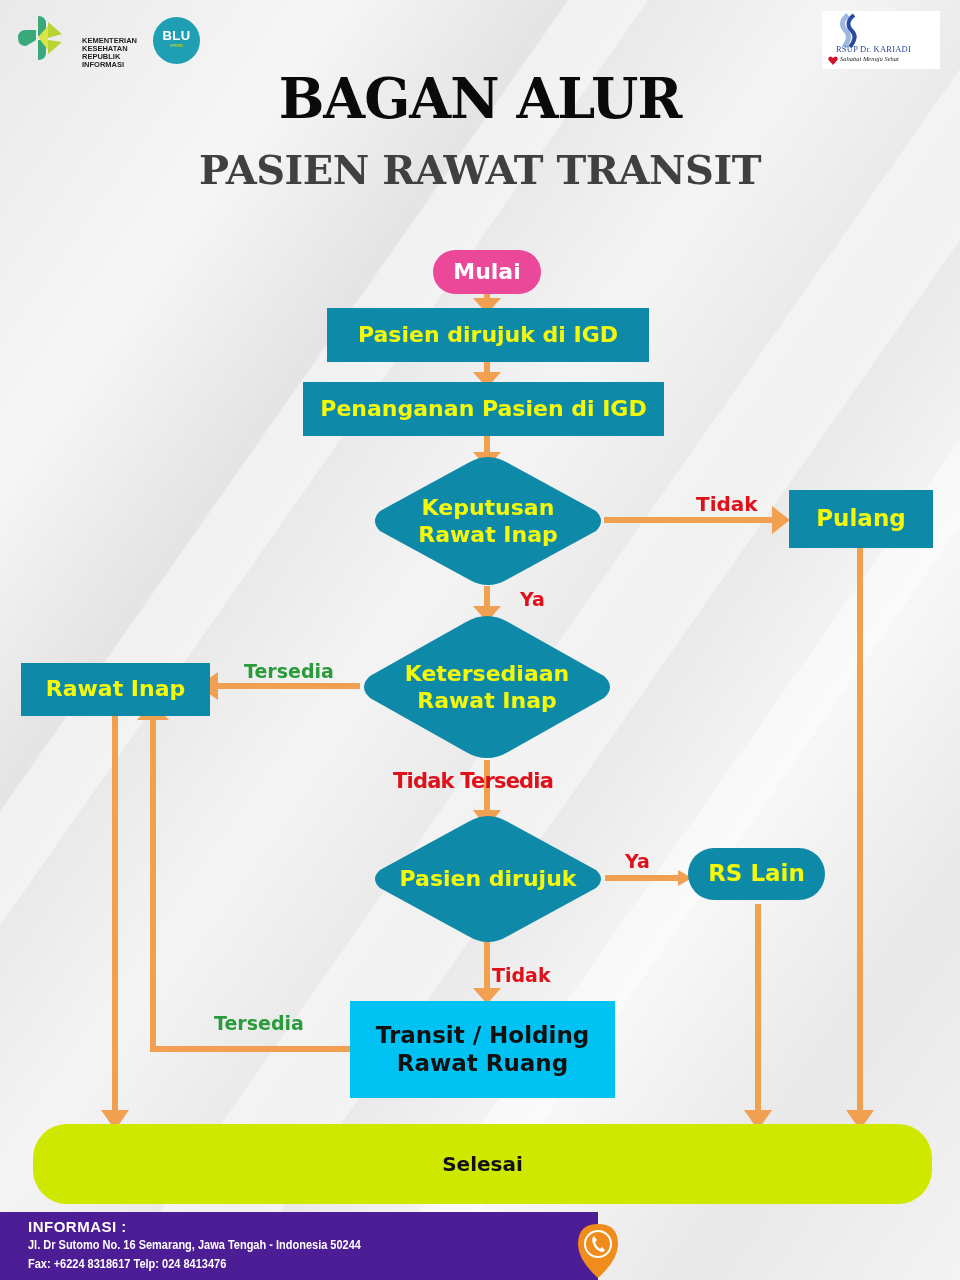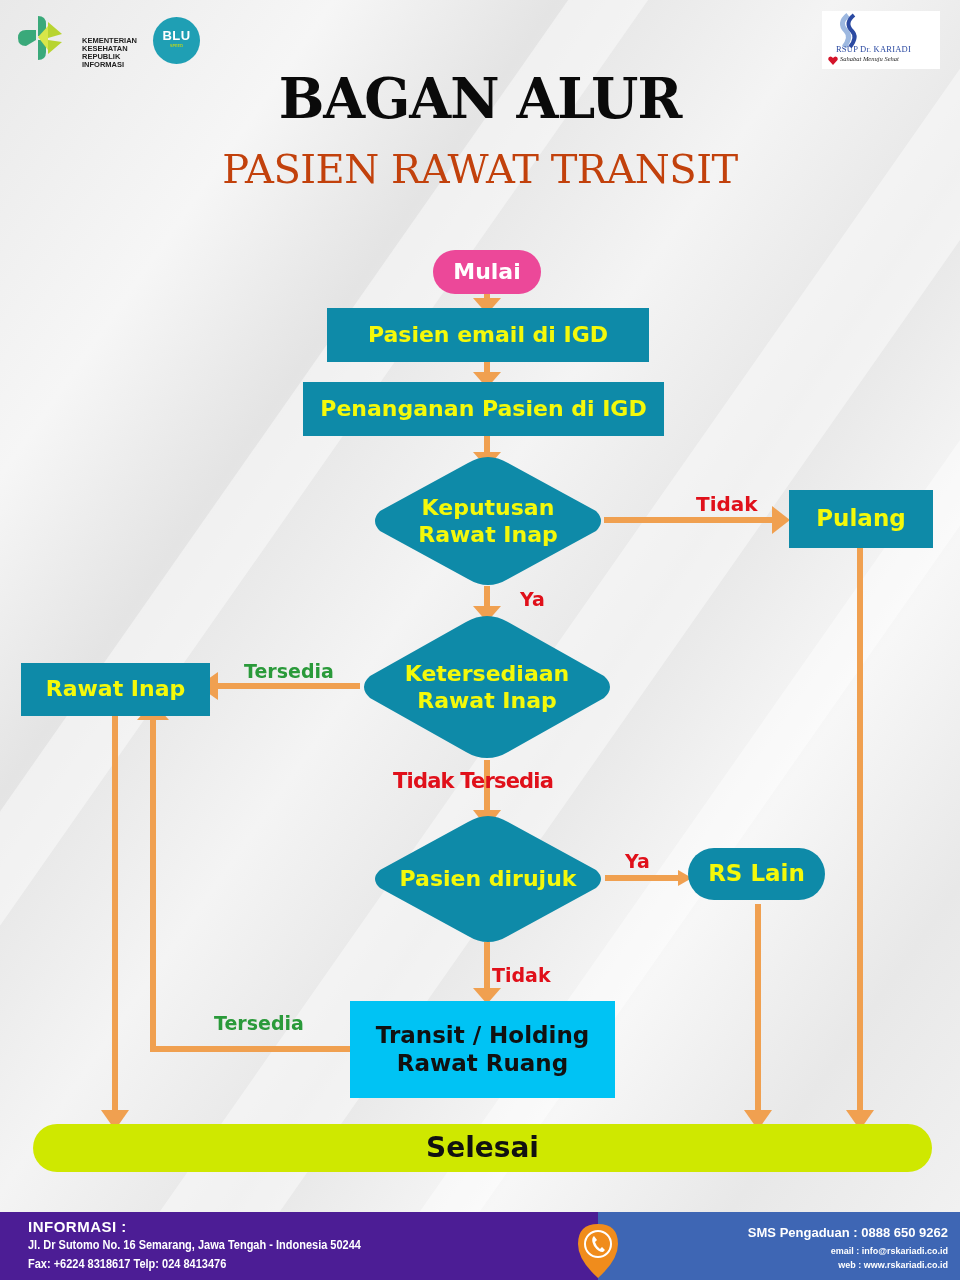--- a/index.html
+++ b/index.html
@@ -16,21 +16,21 @@
   .kemenkes-text { position: absolute; left: 66px; top: 23px; font-family: "Liberation Sans", sans-serif; font-weight: bold; font-size: 7.5px; line-height: 8px; color: #222; }
   .blu { position: absolute; left: 153px; top: 17px; width: 47px; height: 47px; border-radius: 50%; background: #1f9fb4; color: #fff; text-align: center; }
   .blu-main { display: block; font-family: "Liberation Sans", sans-serif; font-weight: bold; font-size: 13px; margin-top: 11px; letter-spacing: 0.5px; }
   .blu-sub { display: block; font-size: 4px; color: #d9e000; margin-top: 0px; }
   .kariadi { position: absolute; left: 822px; top: 11px; width: 118px; height: 58px; background: #fff; }
   .kariadi-text { position: absolute; left: 14px; top: 33px; font-family: "Liberation Serif", serif; font-size: 8.5px; color: #2b4aa2; letter-spacing: 0.2px; }
   .kariadi-tag { position: absolute; left: 18px; top: 44px; font-family: "Liberation Serif", serif; font-style: italic; font-size: 6.5px; color: #222; }
 
   
   .title1 { position: absolute; left: 0; width: 960px; top: 66px; text-align: center; font-family: "DejaVu Serif", serif; font-weight: bold; font-size: 54px; color: #0a0a0a; letter-spacing: -1px; transform: scaleY(1.05); }
-  .title2 { position: absolute; left: 0; width: 960px; top: 146px; text-align: center; font-family: "DejaVu Serif", serif; font-weight: normal; font-size: 40px; color: #c2410c; letter-spacing: -0.5px; }
+  .title2 { position: absolute; left: 0; width: 960px; top: 146px; text-align: center; font-family: "DejaVu Serif", serif; font-weight: bold; font-size: 40px; color: #404040; letter-spacing: -0.5px; }
 
   
   .node { position: absolute; display: flex; align-items: center; justify-content: center; text-align: center; font-family: "DejaVu Sans", sans-serif; font-weight: bold; color: #f4f90a; line-height: 1.2; }
   .rect { background: #0e8aa8; }
   .start { background: #ec4899; color: #fff; border-radius: 24px; }
   .pill-teal { background: #0e8aa8; border-radius: 30px; }
   .transit { background: #00c3f4; color: #111; }
   .end { background: #cfe800; color: #111; border-radius: 34px; }
   .diamond-wrap { position: absolute; }
   .diamond-wrap svg { position: absolute; left: 0; top: 0; }
@@ -140,21 +140,21 @@
     <polygon points="744,1110 772,1110 758,1130"></polygon>
     <polygon points="846,1110 874,1110 860,1130"></polygon>
   </g>
 </svg>
 
 <div class="node start" style="left:433px;top:250px;width:108px;height:44px;font-size:22px;">
   <span>Mulai</span>
 </div>
 
 <div class="node rect" style="left:327px;top:308px;width:322px;height:54px;font-size:22px;">
-  <span>Pasien email di IGD</span>
+  <span>Pasien dirujuk di IGD</span>
 </div>
 
 <div class="node rect" style="left:303px;top:382px;width:361px;height:54px;font-size:22px;">
   <span>Penanganan Pasien di IGD</span>
 </div>
 
 <div class="diamond-wrap" style="left:370px;top:455px;width:236px;height:132px;">
   <svg width="236" height="132" viewBox="0 0 236 132">
     <path d="M118 2 Q128 2 138 8 L226 56 Q236 66 226 76 L138 124 Q128 130 118 130 Q108 130 98 124 L10 76 Q0 66 10 56 L98 8 Q108 2 118 2Z" fill="#0e8aa8"></path>
   </svg>
@@ -210,34 +210,29 @@
 
 <div class="node transit" style="left:350px;top:1001px;width:265px;height:97px;font-size:23px;">
   <div>
     <div>Transit / Holding</div>
     <div>Rawat Ruang</div>
   </div>
 </div>
 
 <div class="lbl green" style="left:214px;top:1012px;font-size:19px;">Tersedia</div>
 
-<div class="node end" style="left:33px;top:1124px;width:899px;height:48px;font-size:28px;">
+<div class="node end" style="left:33px;top:1124px;width:899px;height:80px;font-size:20px;">
   <span>Selesai</span>
 </div>
 
 <div class="footer">
   <div class="footer-left">
     <div class="info-title">INFORMASI  :</div>
     <div class="info-line" style="top:26px;">Jl. Dr Sutomo No. 16  Semarang, Jawa Tengah - Indonesia 50244</div>
     <div class="info-line" style="top:45px;">Fax: +6224 8318617  Telp: 024  8413476</div>
   </div>
-  <div class="footer-right">
-    <div class="sms">SMS Pengaduan : 0888 650 9262</div>
-    <div class="contact" style="top:34px;">email : info@rskariadi.co.id</div>
-    <div class="contact" style="top:48px;">web : www.rskariadi.co.id</div>
-  </div>
 </div>
 
 <svg class="phone-pin" viewBox="0 0 48 58">
   <path d="M24 2 Q44 2 44 22 Q44 38 24 56 Q4 38 4 22 Q4 2 24 2Z" fill="#f08c1c"></path>
   <circle cx="24" cy="22" r="13" fill="none" stroke="#fff" stroke-width="2"></circle>
   <path d="M19 15 Q17 18 20 24 Q24 30 29 30 L31 28 L28 25 L26 27 Q22 24 21 20 L23 18 L20 14Z" fill="#fff"></path>
 </svg>
 
 </body></html>

